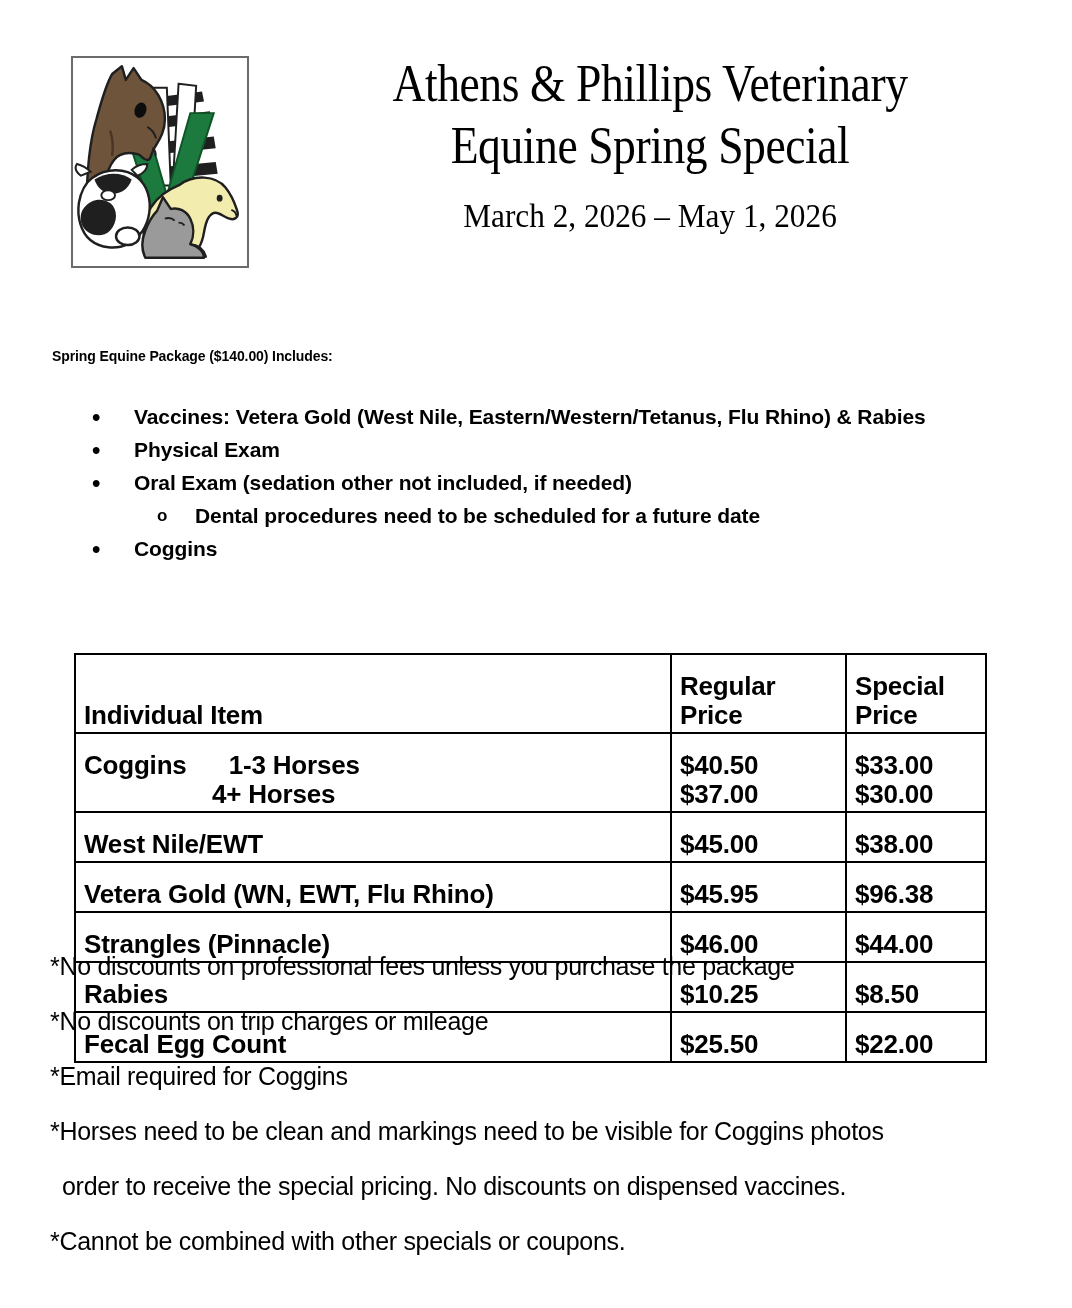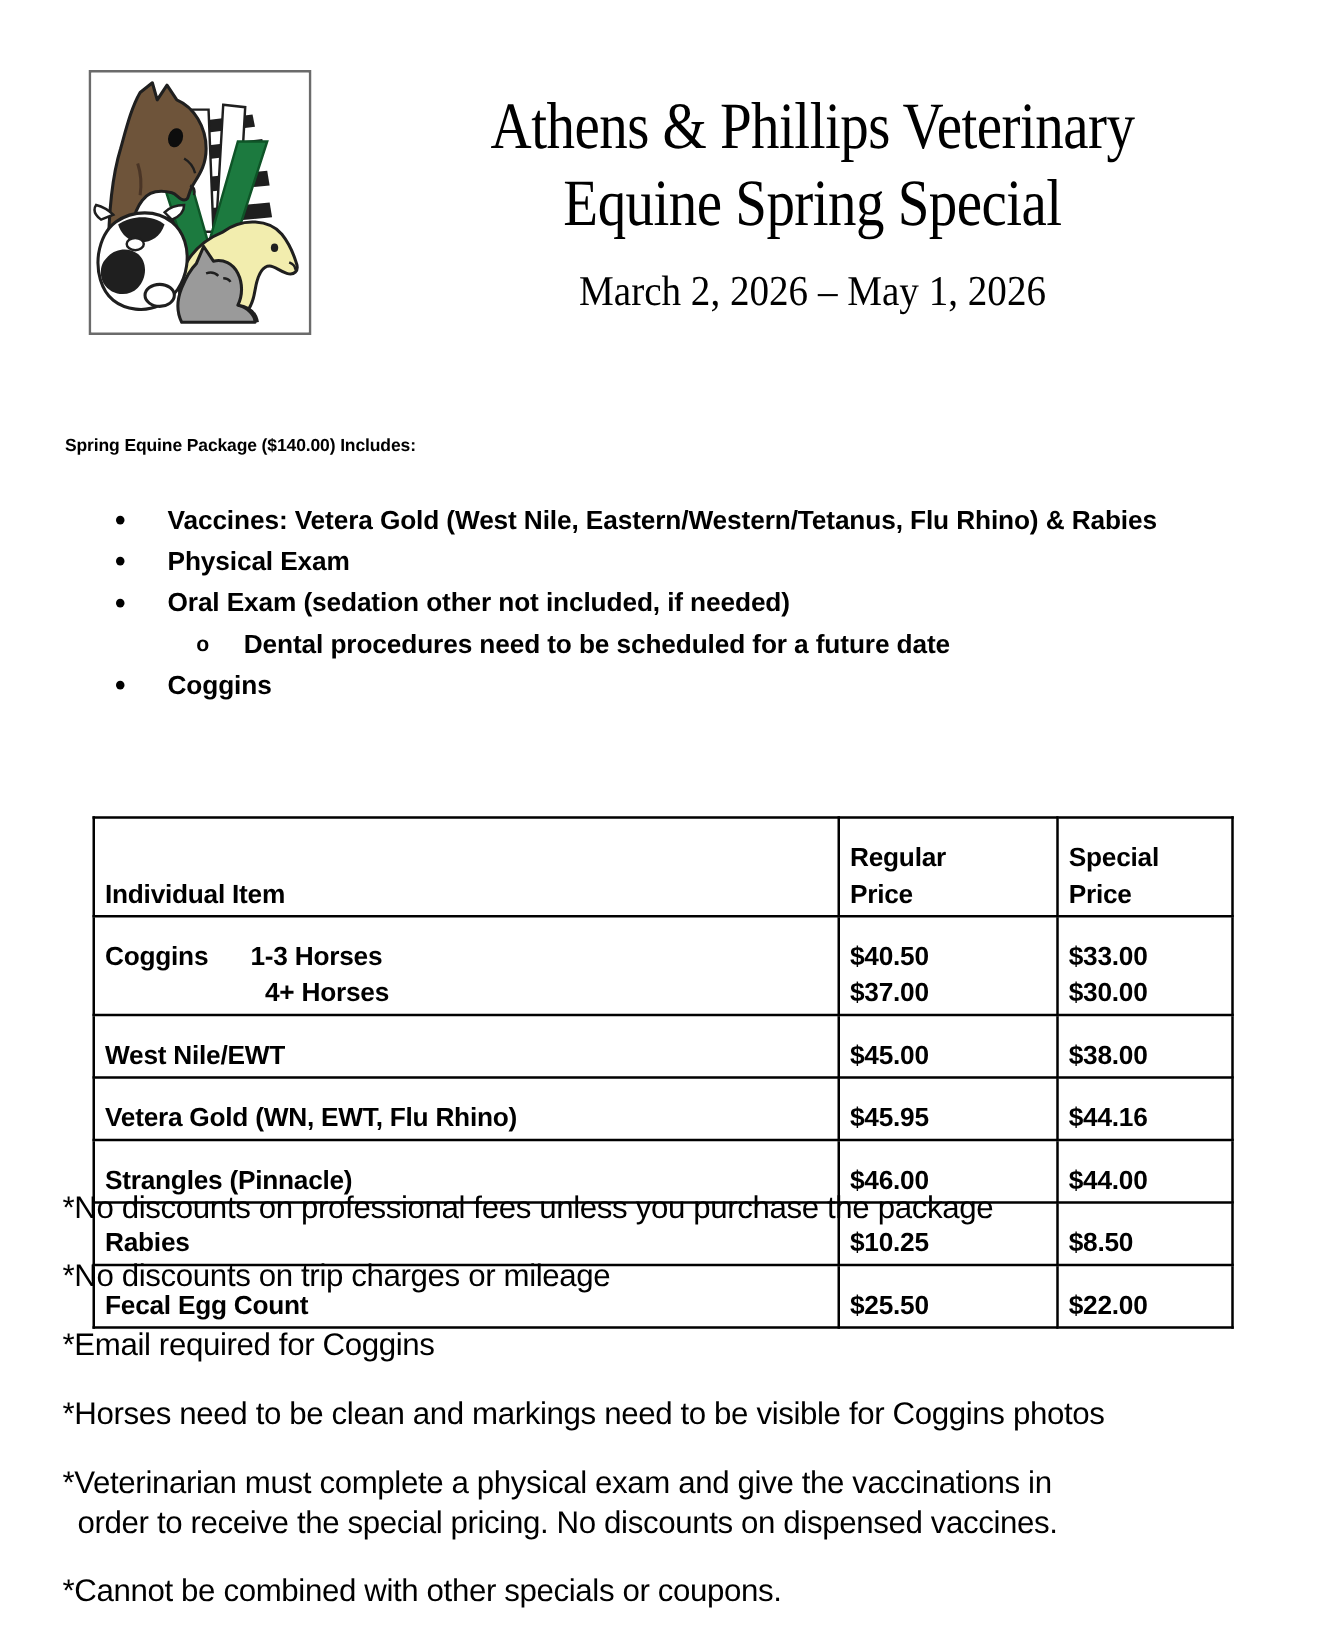--- a/index.html
+++ b/index.html
@@ -34,21 +34,20 @@
     box-sizing: border-box;
   }
   .logo-svg { display: block; width: 100%; height: 100%; }
 
   .title-block {
     position: absolute;
     left: 270px;
     top: 52px;
     width: 760px;
     text-align: center;
-    margin-top: 18px;
   }
   .title-line {
     font-family: "Liberation Serif", "DejaVu Serif", serif;
     font-size: 53px;
     line-height: 62px;
     font-weight: 400;
     letter-spacing: -0.5px;
     transform: scaleX(0.86);
     transform-origin: center;
     white-space: nowrap;
@@ -106,21 +105,21 @@
   .price-table {
     position: absolute;
     left: 74px;
     top: 653px;
     width: 911px;
     border-collapse: collapse;
     table-layout: fixed;
   }
   .price-table td, .price-table th {
     border: 2px solid #000000;
-    font-size: 21px;
+    font-size: 26px;
     font-weight: bold;
     padding: 17px 0 2px 8px;
     text-align: left;
     vertical-align: bottom;
     letter-spacing: -0.2px;
     line-height: 29px;
   }
   .col-item   { width: 596px; }
   .col-reg    { width: 175px; }
   .col-spec   { width: 140px; }
@@ -303,21 +302,21 @@
       </td>
     </tr>
     <tr>
       <td>West Nile/EWT</td>
       <td>$45.00</td>
       <td>$38.00</td>
     </tr>
     <tr>
       <td>Vetera Gold (WN, EWT, Flu Rhino)</td>
       <td>$45.95</td>
-      <td>$44.16</td>
+      <td>$96.38</td>
     </tr>
     <tr>
       <td>Strangles (Pinnacle)</td>
       <td>$46.00</td>
       <td>$44.00</td>
     </tr>
     <tr>
       <td>Rabies</td>
       <td>$10.25</td>
       <td>$8.50</td>
@@ -337,19 +336,18 @@
   <div class="note">
     <span>*No discounts on trip charges or mileage</span>
   </div>
   <div class="note">
     <span>*Email required for Coggins</span>
   </div>
   <div class="note">
     <span>*Horses need to be clean and markings need to be visible for Coggins photos</span>
   </div>
   <div class="note">
-    <span>*Veterinarian must complete a physical exam and give the vaccinations in</span>
     <span class="cont">order to receive the special pricing. No discounts on dispensed vaccines.</span>
   </div>
   <div class="note">
     <span>*Cannot be combined with other specials or coupons.</span>
   </div>
 </div>
 
 </body></html>

